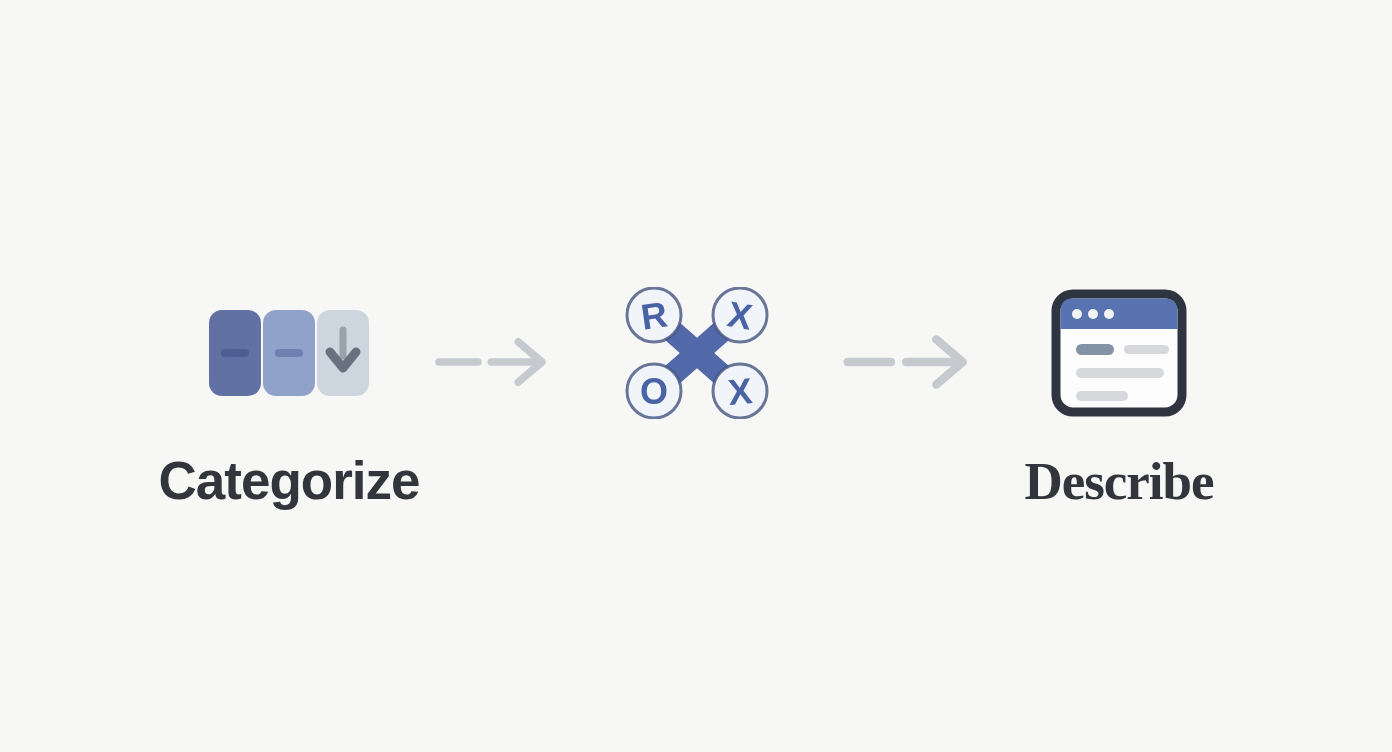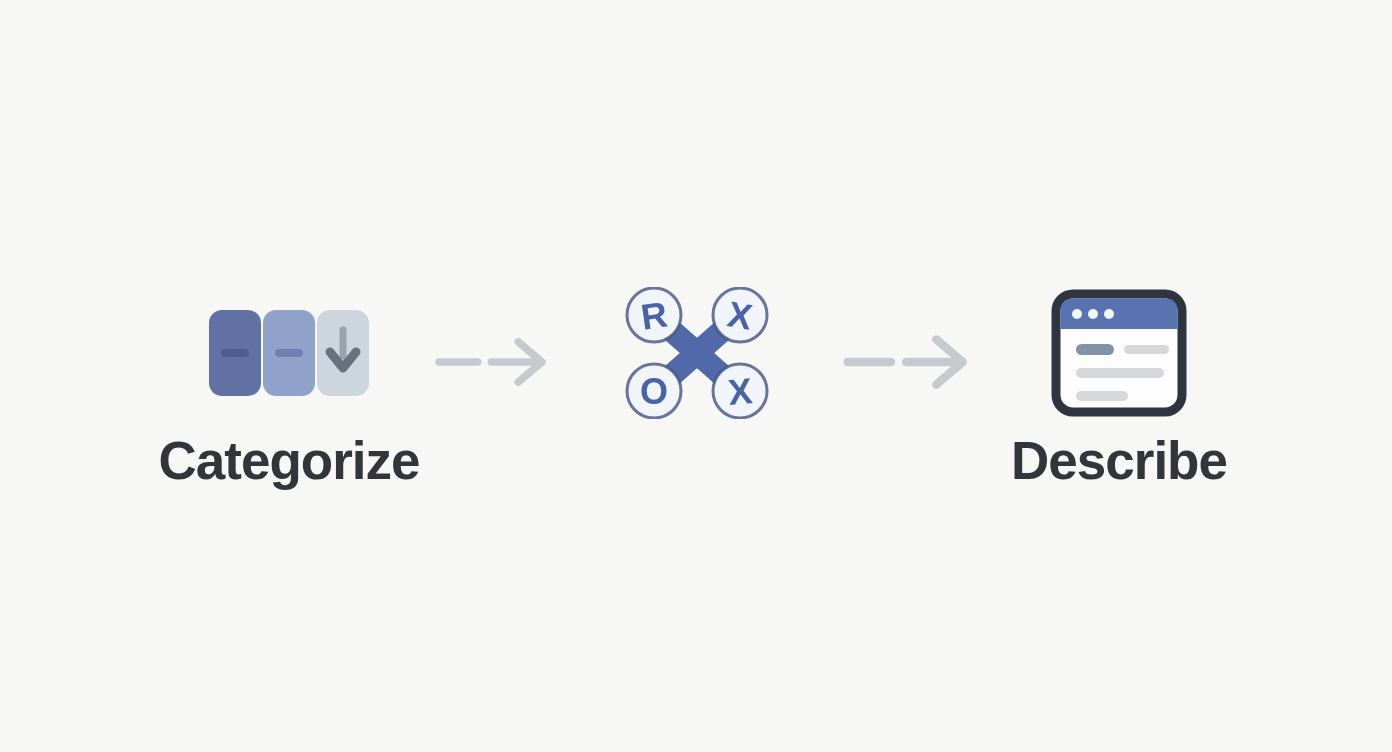--- a/index.html
+++ b/index.html
@@ -12,32 +12,32 @@
   }
   .flow {
     position: relative;
     left: 8px;
     display: grid;
     grid-template-columns: 290px 118px 290px 132px 290px;
     justify-content: center;
     padding-top: 287px;
   }
   .c1 { grid-column: 1; } .c2 { grid-column: 2; } .c3 { grid-column: 3; }
-  .c4 { grid-column: 4; } .c5 { grid-column: 5; }
+  .c4 { grid-column: 4; } .c5 { grid-column: 5; font-family: Liberation Serif, serif; }
   .icon-cell, .arrow-cell {
     grid-row: 1;
     height: 132px;
     display: flex;
     align-items: center;
     justify-content: center;
   }
   .arrow-cell { transform: translateY(9px); }
   .label-cell {
     grid-row: 2;
-    margin-top: 12px;
+    margin-top: 32px;
     text-align: center;
     font-size: 53px;
     font-weight: 700;
     letter-spacing: -1px;
     color: #32363c;
     line-height: 60px;
   }
   svg { display: block; }
   .regex-letter {
     font-family: "Liberation Sans", sans-serif;

